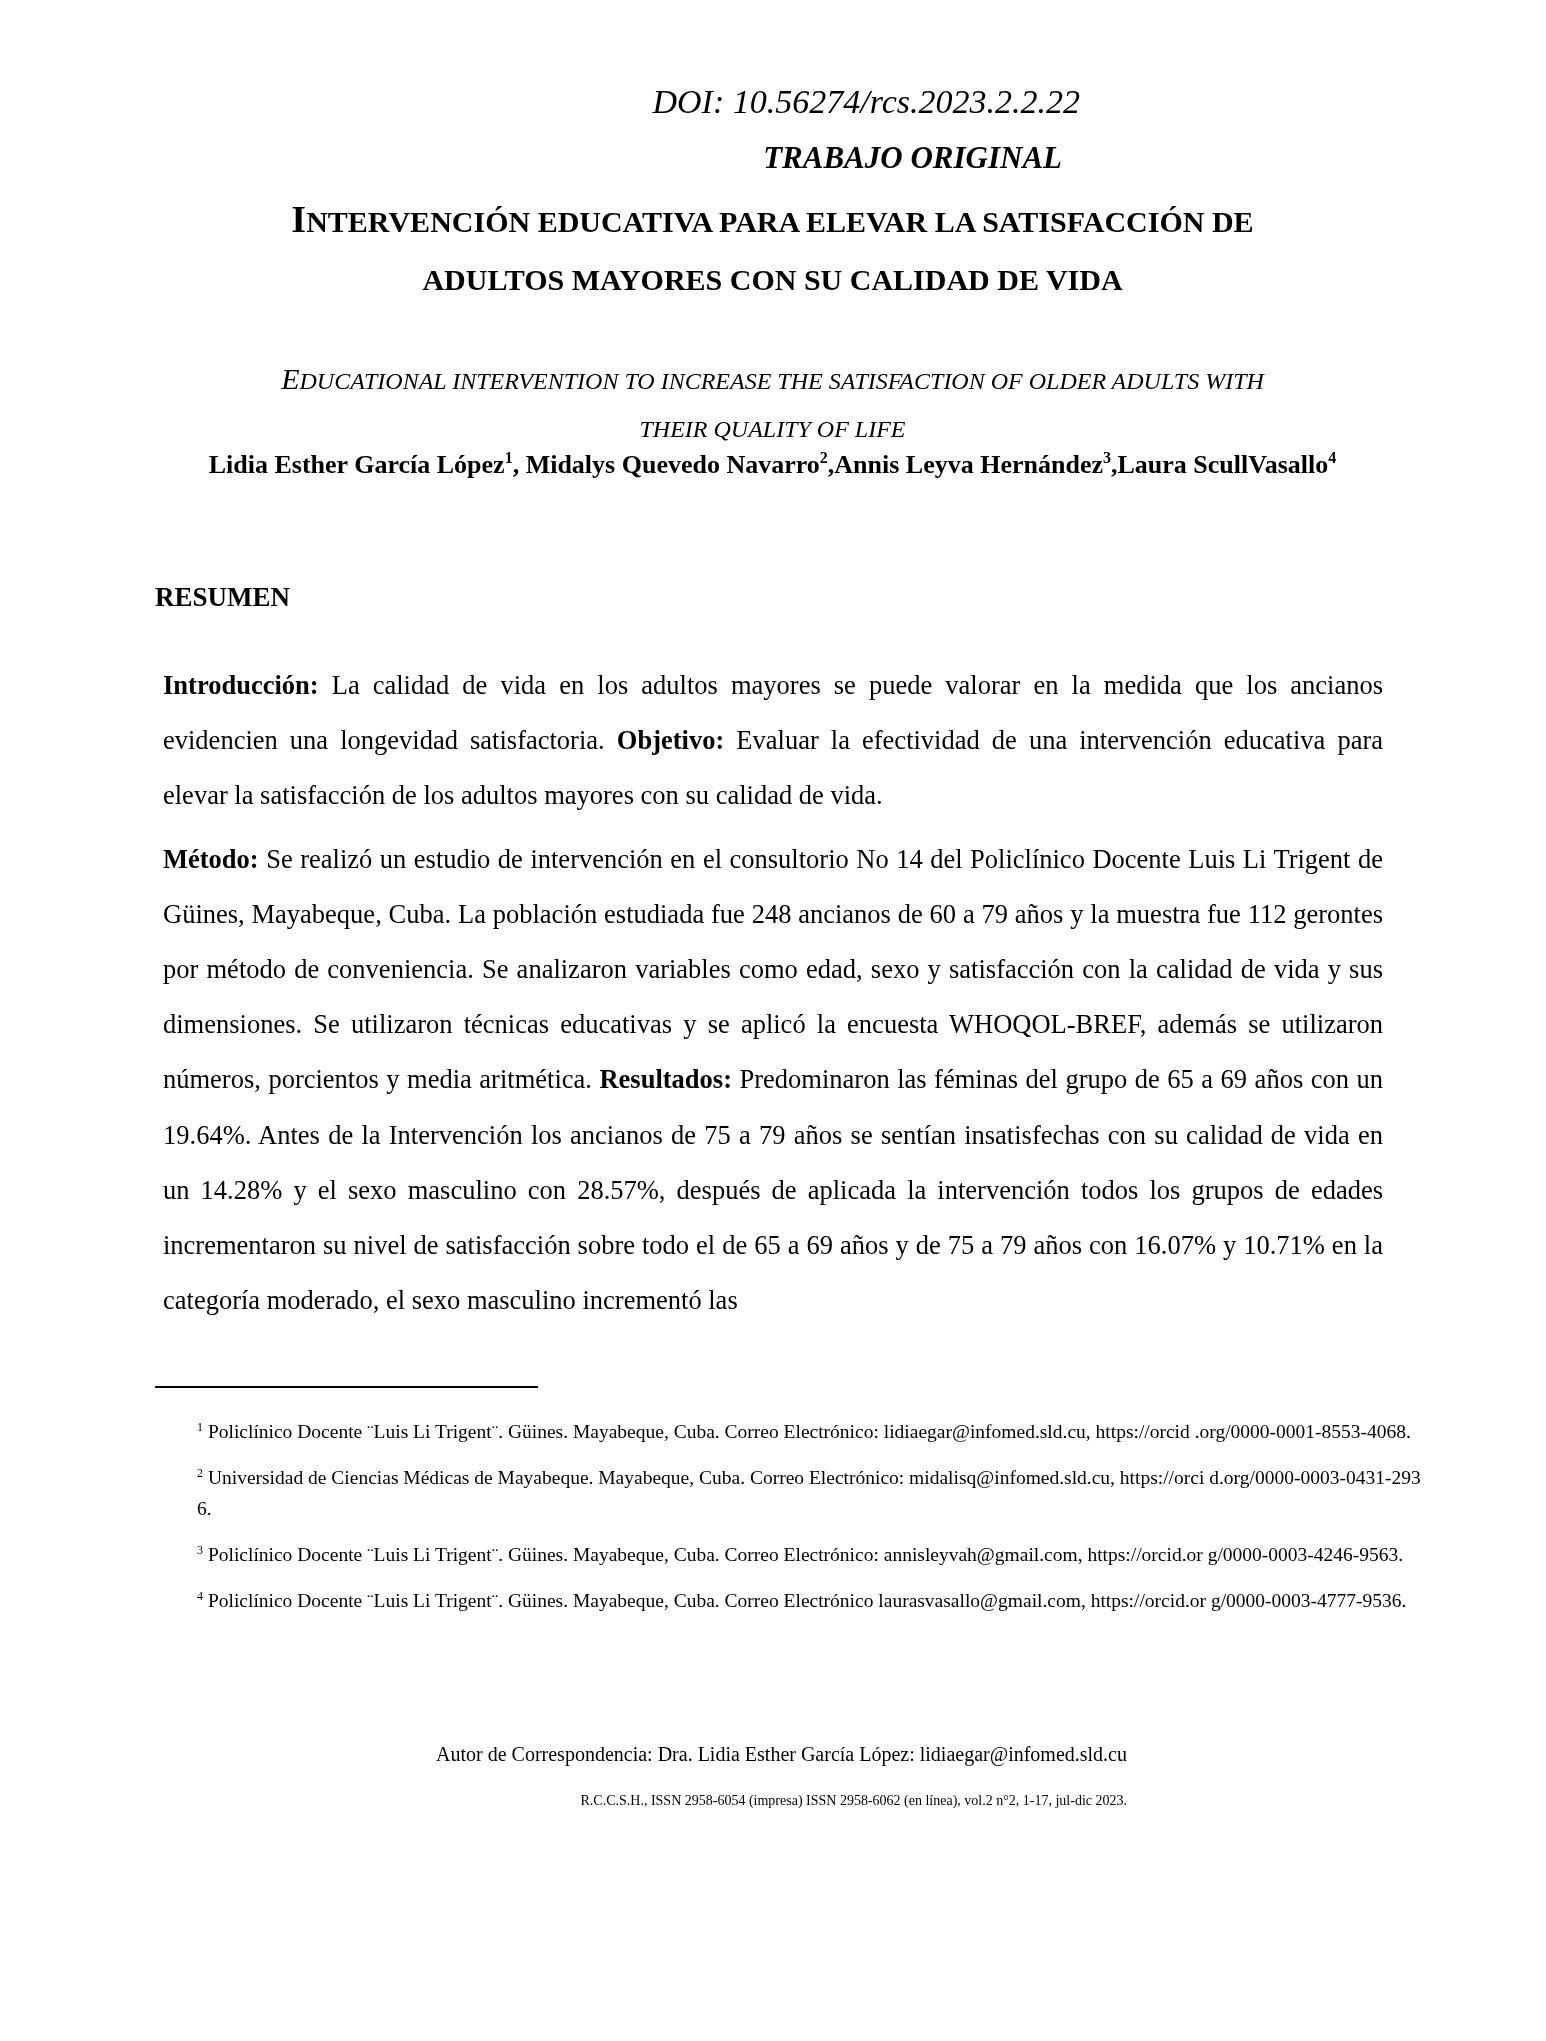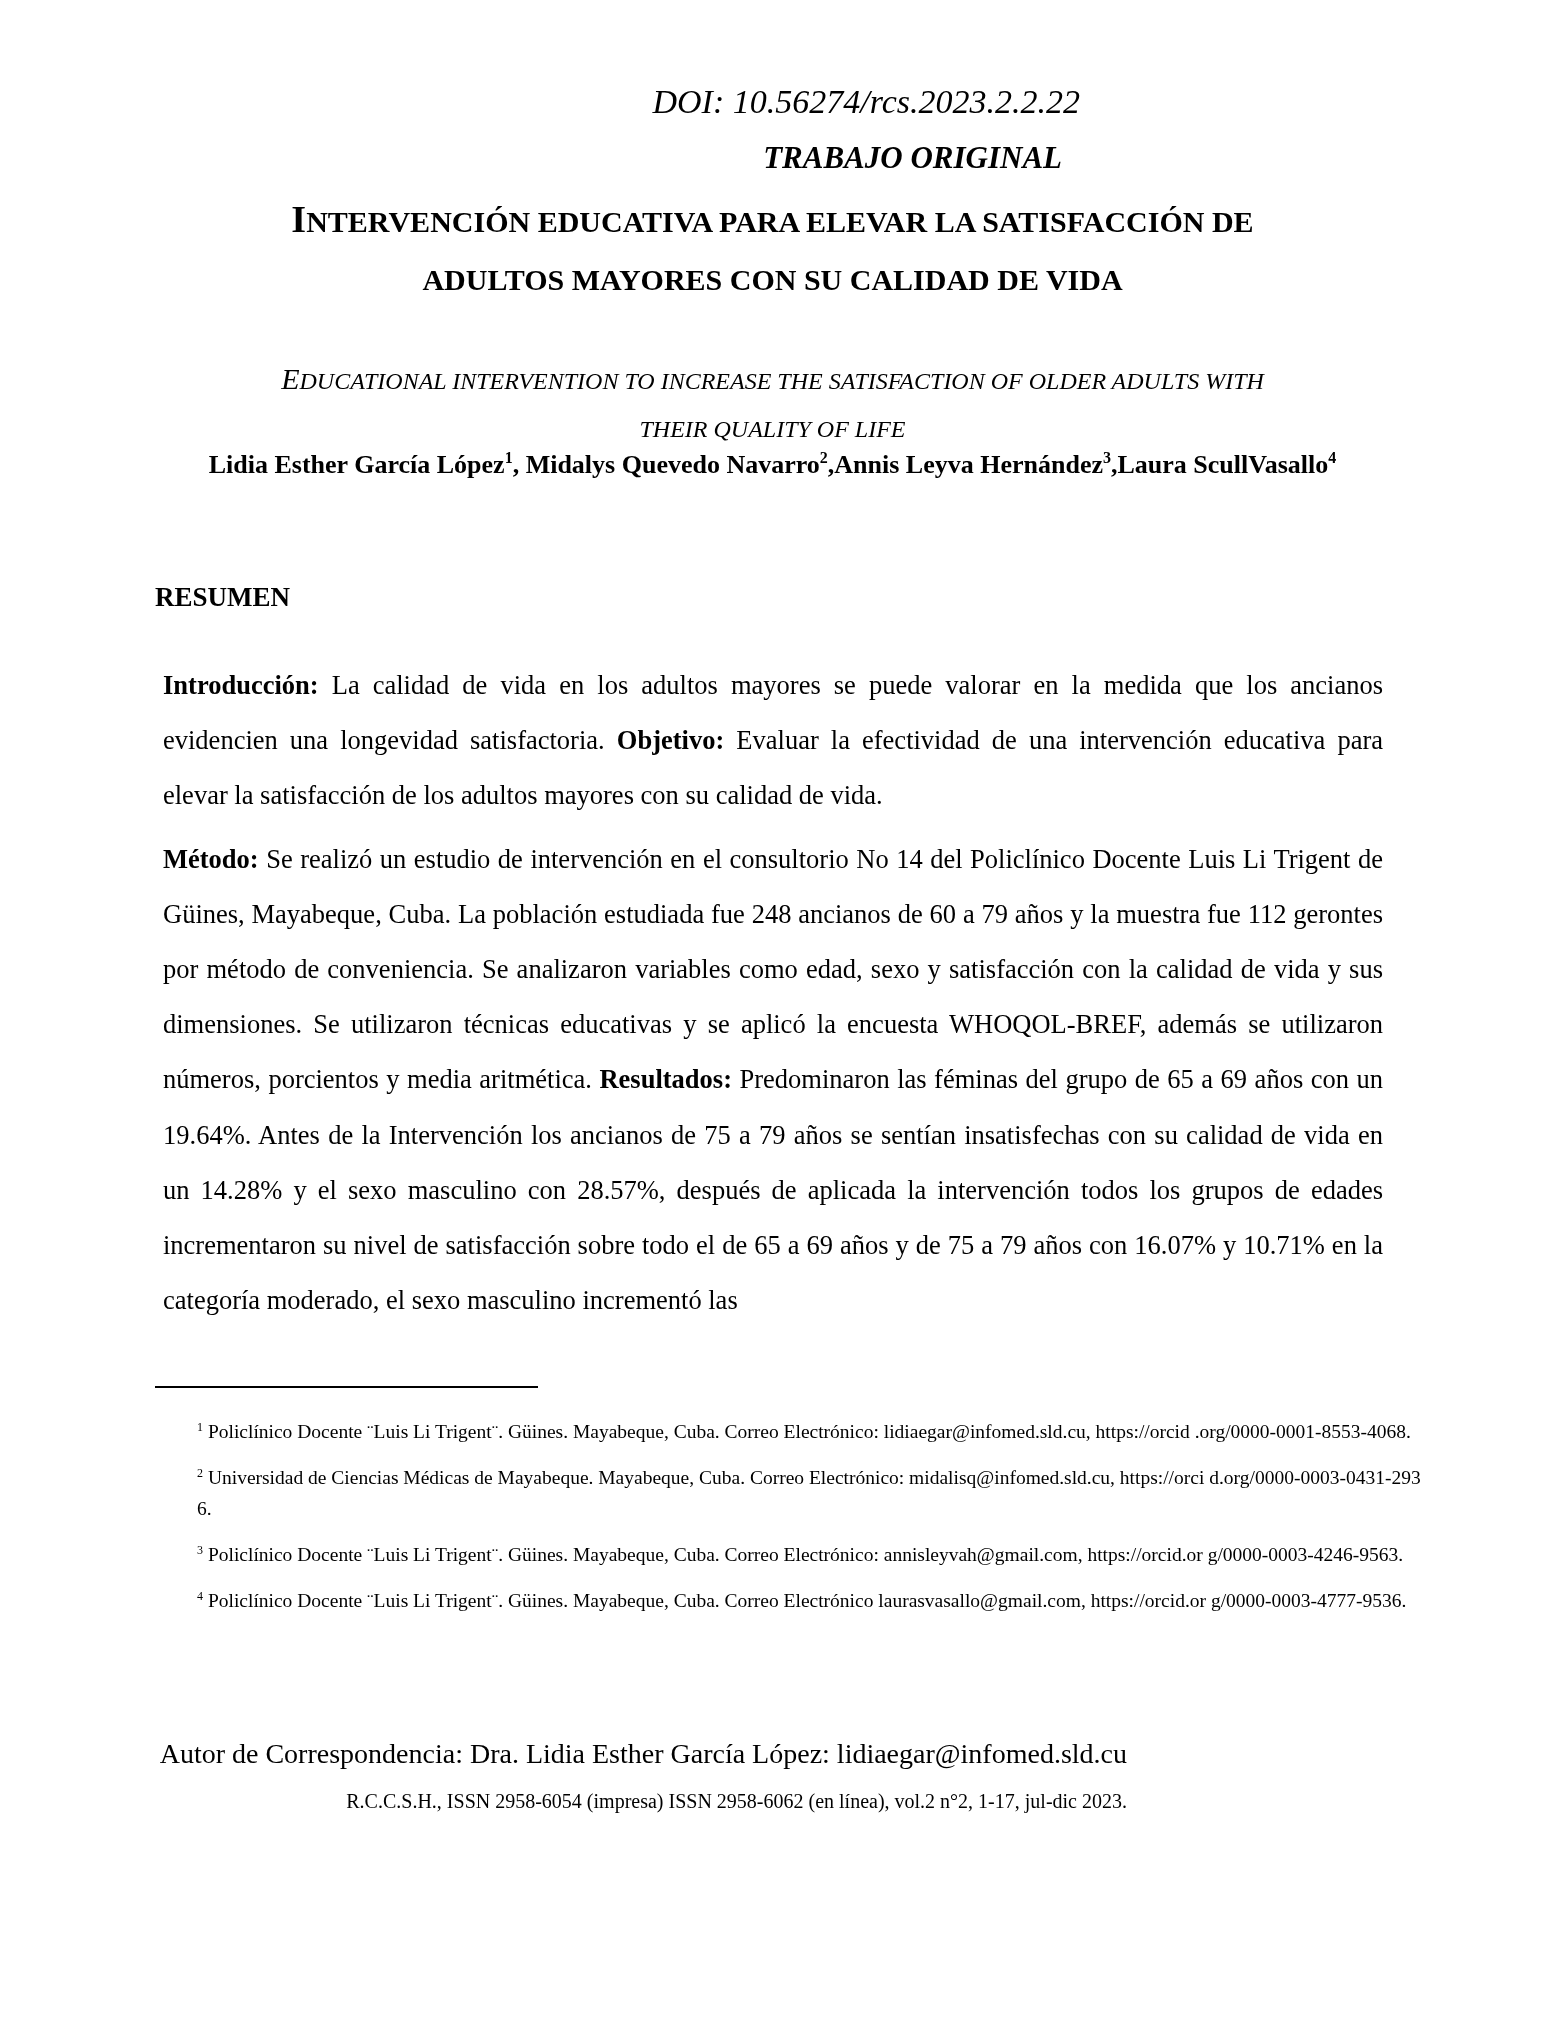--- a/index.html
+++ b/index.html
@@ -128,30 +128,30 @@
   }
   .footnote sup {
     font-size: 12px;
     vertical-align: 7px;
     line-height: 0;
   }
   .correspondence {
     position: absolute;
     top: 1741px;
     right: 155px;
-    font-size: 28px;
+    font-size: 20px;
     line-height: 26px;
     white-space: nowrap;
     text-align: right;
   }
   .citation {
     position: absolute;
     top: 1788px;
     right: 155px;
-    font-size: 20px;
+    font-size: 14px;
     line-height: 26px;
     white-space: nowrap;
     text-align: right;
   }
 </style>
 </head>
 <body>
 
 <div class="page">
 

